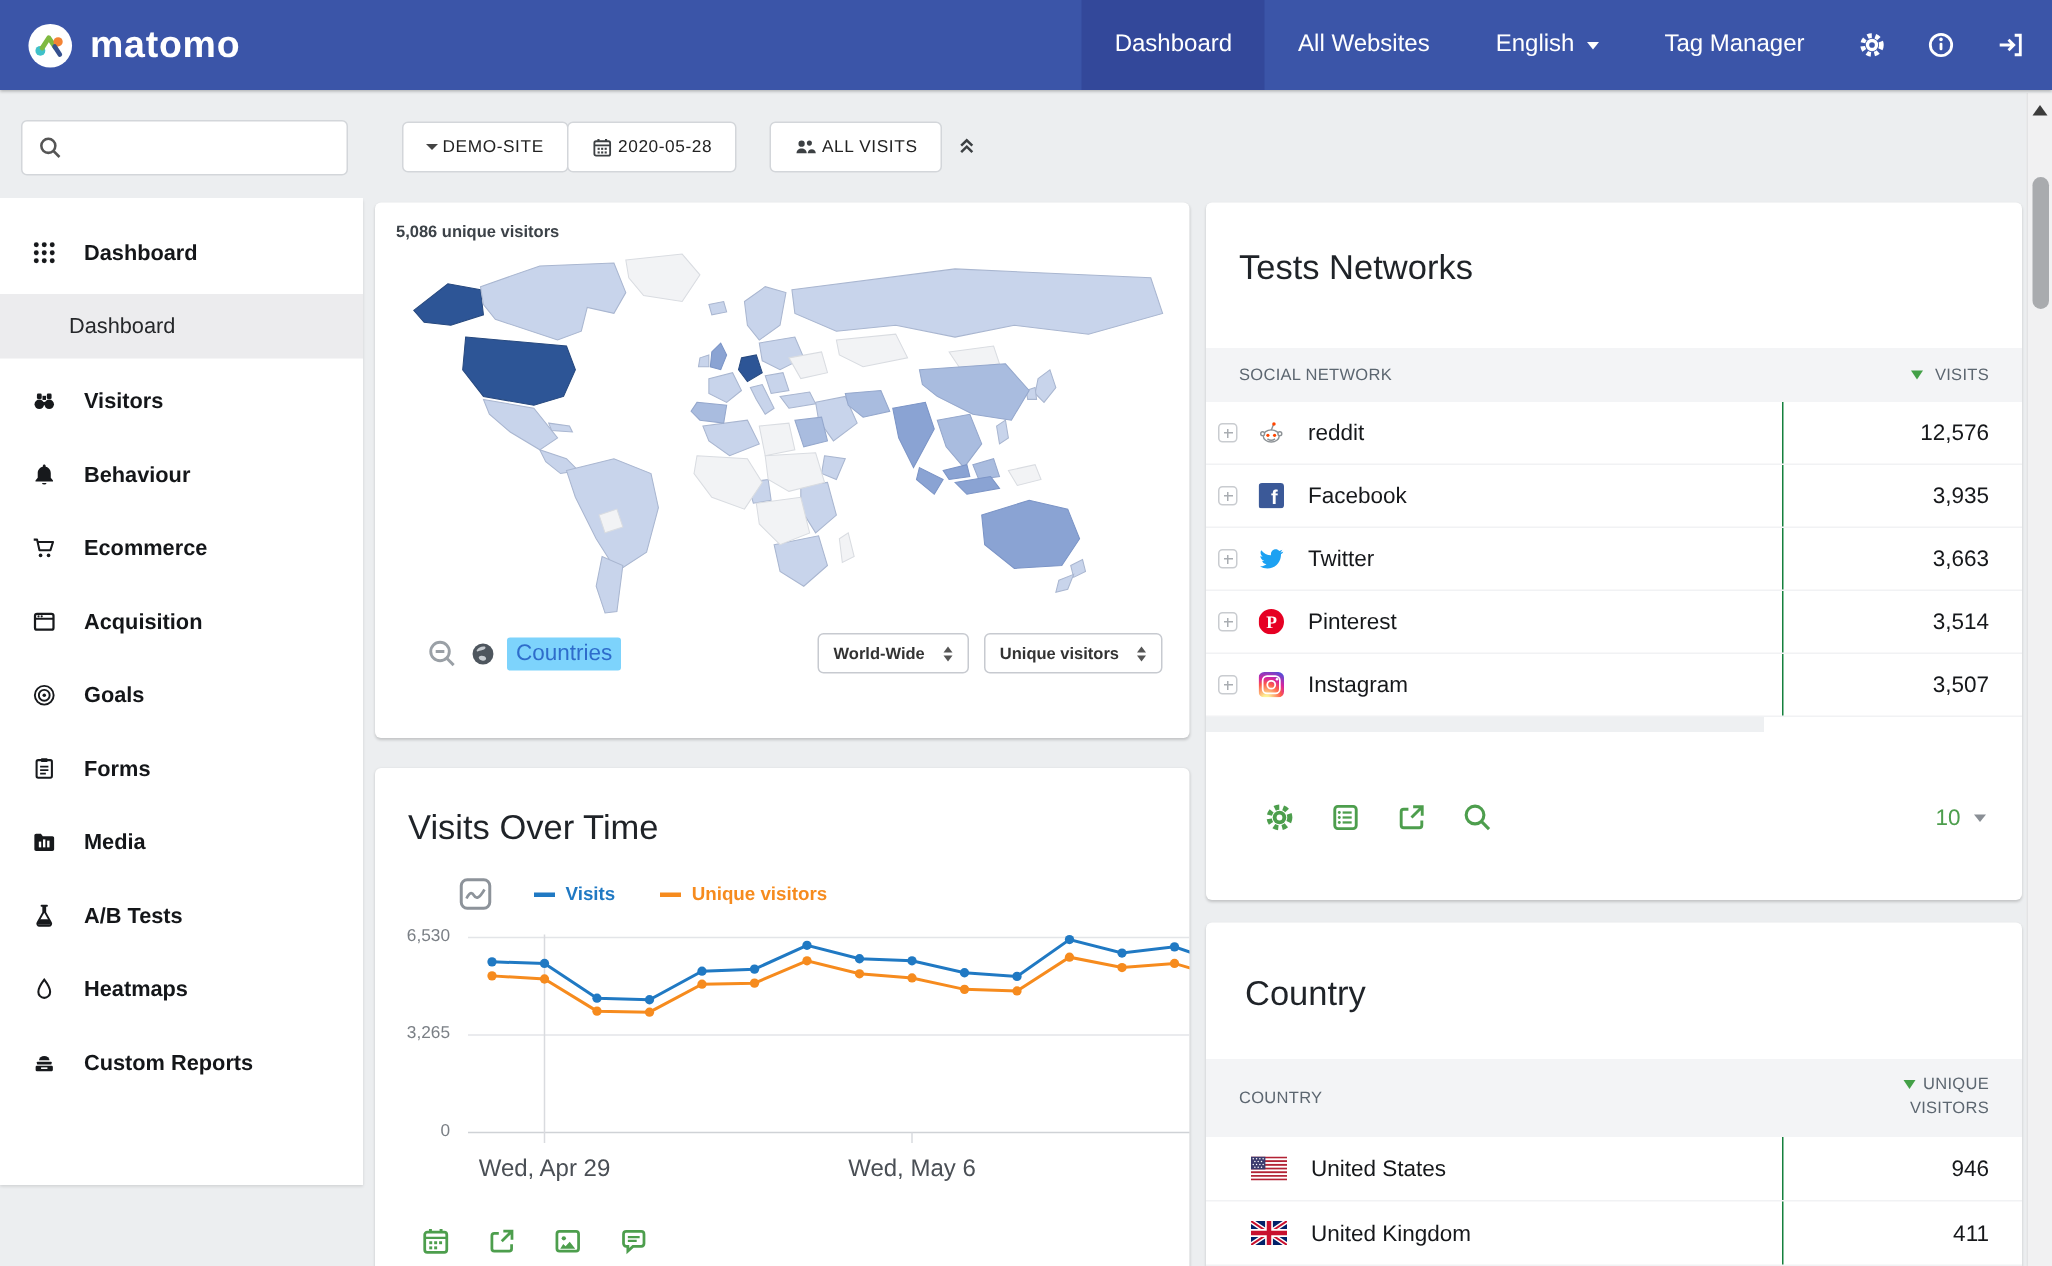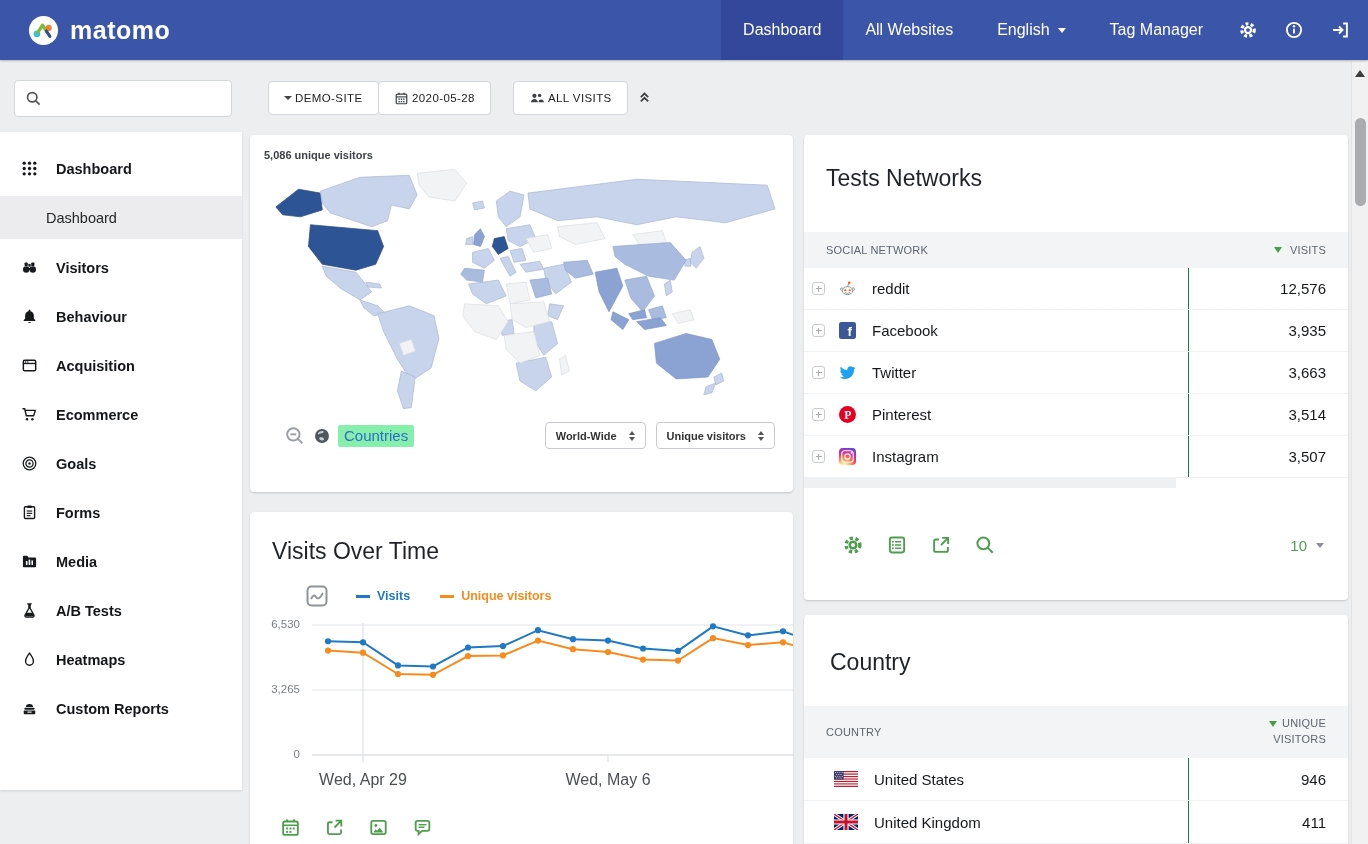--- a/index.html
+++ b/index.html
@@ -2,21 +2,21 @@
 <html><head>
 <meta charset="utf-8">
 <style>
   * { margin:0; padding:0; box-sizing:border-box; }
   html,body { width:1368px; height:844px; overflow:hidden; }
   body { font-family:"Liberation Sans", sans-serif; background:#eceef0; position:relative; color:#222; }
 
   
   .topnav { position:absolute; top:0; left:0; right:0; height:60px; background:#3b55a8;
             display:flex; align-items:stretch; color:#fff; z-index:10; box-shadow:0 1px 2px rgba(0,0,0,.25); }
-  .brand { display:flex; align-items:center; gap:11px; padding-left:28px; }
+  .brand { display:flex; align-items:center; gap:11px; padding-left:18px; }
   .brand-name { font-size:25px; font-weight:bold; letter-spacing:.5px; }
   .nav-items { margin-left:auto; display:flex; align-items:stretch; }
   .nav-item { display:flex; align-items:center; padding:0 22px; font-size:16px; cursor:pointer; }
   .nav-item.active { background:#33489a; }
   .caret { width:0; height:0; border-left:4.5px solid transparent; border-right:4.5px solid transparent;
            border-top:5px solid #fff; margin-left:8px; display:none; }
   .nav-item .caret { display:inline-block; }
   .nav-iconbtn { display:flex; align-items:center; padding:0 13px; cursor:pointer; }
   .nav-iconbtn:last-child { padding-right:18px; }
 
@@ -50,21 +50,21 @@
 
   
   .map-title { font-size:11px; font-weight:bold; color:#3c4248; padding:14px 14px 4px; }
   #world-map { display:block; margin:0 auto; width:522px; height:248px; }
   .c0 path { fill:#f2f3f5; stroke:#d9dce1; stroke-width:.7; }
   .c1 path { fill:#c8d4eb; stroke:#a9b6d0; stroke-width:.7; }
   .c2 path { fill:#a9bcdf; stroke:#94a7cc; stroke-width:.7; }
   .c3 path { fill:#8aa3d3; stroke:#7b94c6; stroke-width:.7; }
   .c4 path { fill:#2d5596; stroke:#27497f; stroke-width:.7; }
   .map-footer { display:flex; align-items:center; padding:9px 12px 0 34px; }
-  .map-link { color:#2e6ccb; font-size:15px; background:#86efac; padding:2px 6px 3px; border-radius:2px;
+  .map-link { color:#2e6ccb; font-size:15px; background:#7dd3fc; padding:2px 6px 3px; border-radius:2px;
               margin-left:7px; text-decoration:none; cursor:pointer; }
   .map-selects { margin-left:auto; display:flex; gap:10px; padding-right:6px; }
   .select-pill { display:flex; align-items:center; gap:12px; border:1px solid #c7cad0; border-radius:4px;
                  background:#fff; height:27px; padding:0 10px; font-size:11px; font-weight:bold; color:#333; cursor:pointer; }
   .ud { display:inline-flex; flex-direction:column; gap:2px; }
   .tri-up   { width:0; height:0; border-left:3.5px solid transparent; border-right:3.5px solid transparent; border-bottom:4px solid #555; }
   .tri-down { width:0; height:0; border-left:3.5px solid transparent; border-right:3.5px solid transparent; border-top:4px solid #555; }
 
   
   .widget-title { font-size:23px; color:#1f2328; padding:26px 22px 0; font-weight:400; }
@@ -416,30 +416,30 @@
 
       <div class="side-item">
         <svg class="side-icon" viewBox="0 0 16 16">
           <use href="#bell-icon"></use>
         </svg>
         <span>Behaviour</span>
       </div>
 
       <div class="side-item">
         <svg class="side-icon" viewBox="0 0 16 16">
+          <use href="#cart-icon"></use>
+        </svg>
+        <span>Ecommerce</span>
+      </div>
+
+      <div class="side-item">
+        <svg class="side-icon" viewBox="0 0 16 16">
           <use href="#window-icon"></use>
         </svg>
         <span>Acquisition</span>
-      </div>
-
-      <div class="side-item">
-        <svg class="side-icon" viewBox="0 0 16 16">
-          <use href="#cart-icon"></use>
-        </svg>
-        <span>Ecommerce</span>
       </div>
 
       <div class="side-item">
         <svg class="side-icon" viewBox="0 0 16 16">
           <use href="#target-icon"></use>
         </svg>
         <span>Goals</span>
       </div>
 
 

